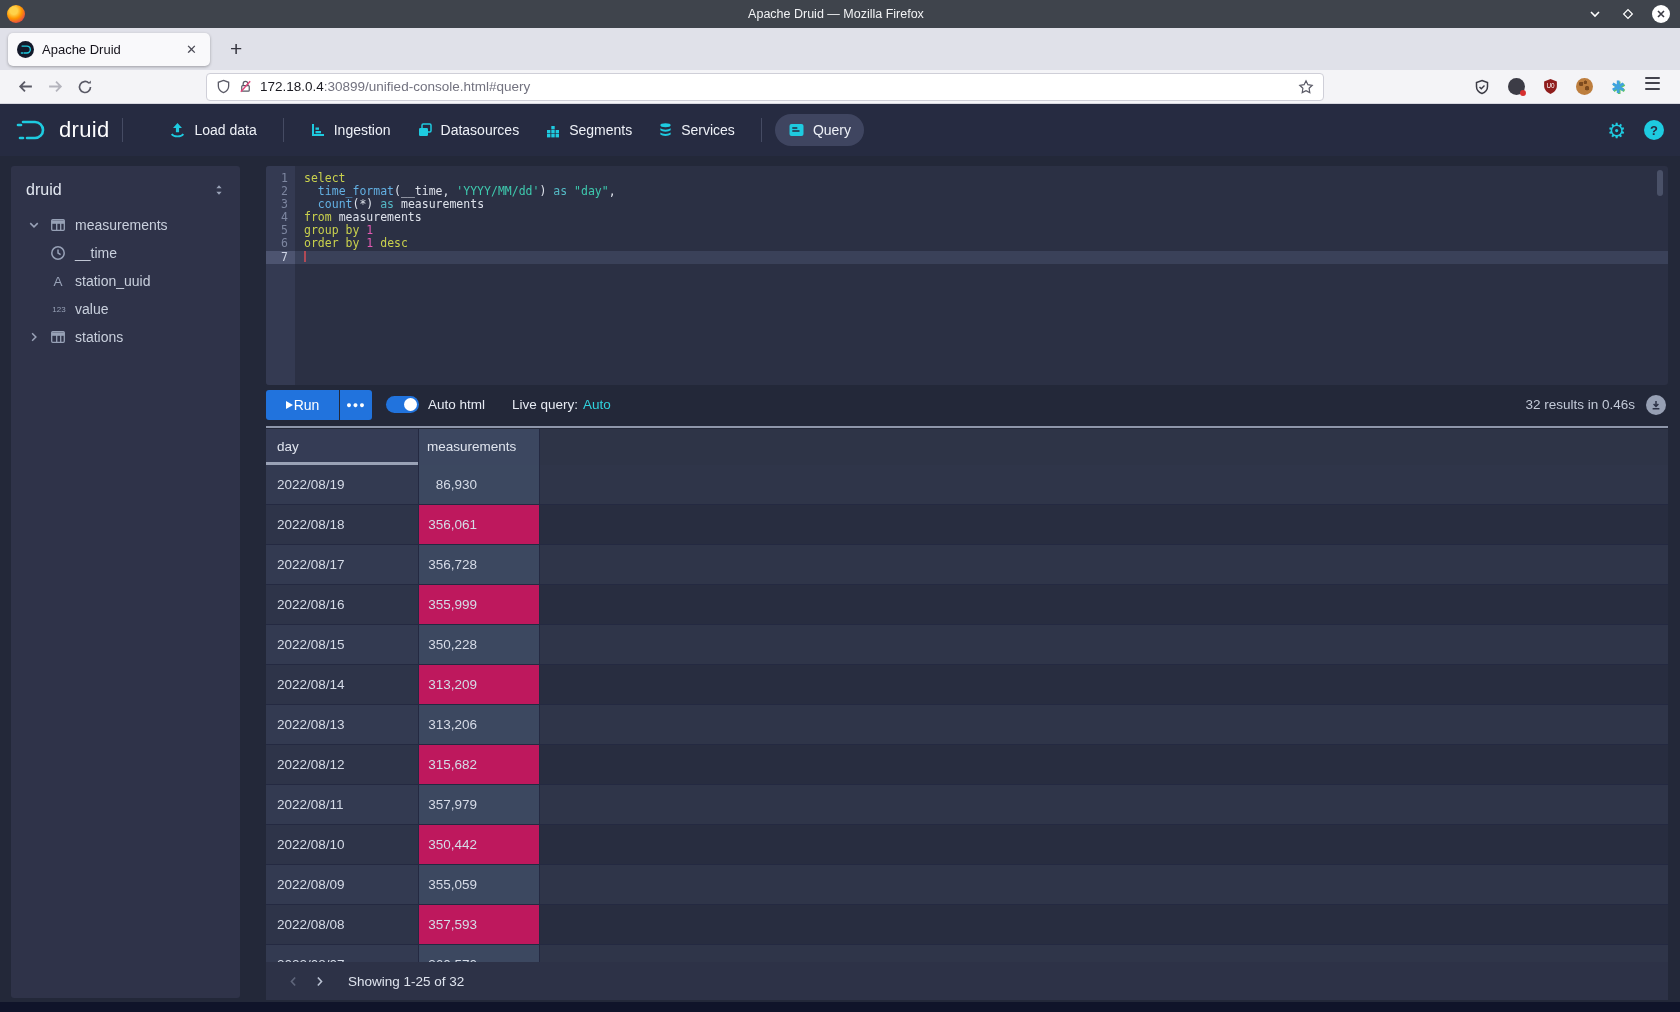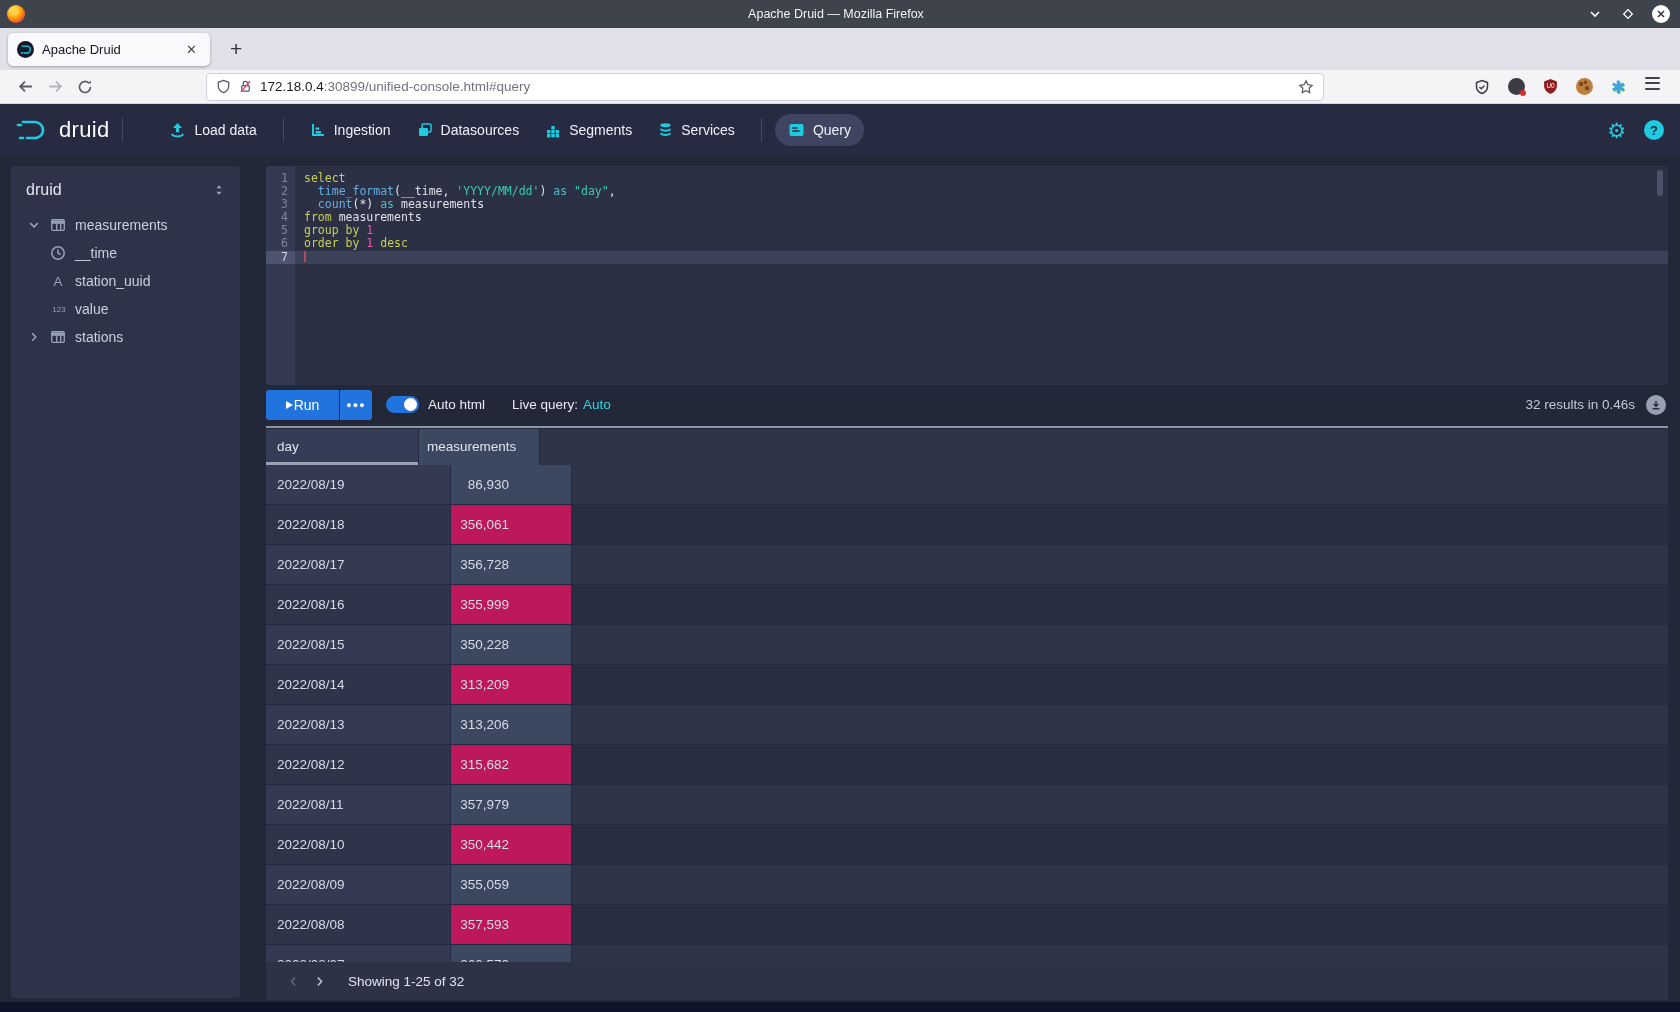--- a/index.html
+++ b/index.html
@@ -103,21 +103,21 @@
   
   .table-wrap { height:536px; overflow:hidden; margin-top:1px; }
   .thead { display:flex; height:36px; font-size:13.5px; color:#dfe4ee; }
   .th { line-height:36px; border-right:1px solid #242941; position:relative; cursor:pointer; }
   .th-day { width:153px; background:#353c55; padding-left:11px; }
   .th-meas { width:121px; background:#3c4760; padding-left:8px; }
   .th-void { flex:1; background:#2e3447; border-right:none; }
   .sort-underline { position:absolute; left:0; right:0; bottom:0; height:3px; background:#9aa2b6; }
   .tr { display:flex; height:40px; font-size:13.5px; color:#d5dbe7; }
   .td { line-height:39px; border-right:1px solid #242941; border-bottom:1px solid #242941; }
-  .td-day { width:185px; padding-left:11px; }
+  .td-day { width:153px; padding-left:11px; }
   .td-meas { width:121px; padding-left:0; }
   .td-void { flex:1; border-right:none; }
   .tr.odd  .td-day { background:#333a51; } .tr.odd  .td-meas { background:#3c4860; } .tr.odd  .td-void { background:#2f3549; }
   .tr.even .td-day { background:#2e3449; } .tr.even .td-meas { background:#be185d; } .tr.even .td-void { background:#282d40; }
   .num { display:inline-block; width:58px; text-align:right; }
 
   
   .pagination { height:38px; background:#2d3247; display:flex; align-items:center; padding-left:14px; font-size:13.5px; color:#dee3ed; }
   .pg-btn { width:26px; display:grid; place-items:center; cursor:pointer; }
   .pg-prev { color:#5f667b; } .pg-next { color:#b9c1d2; }

